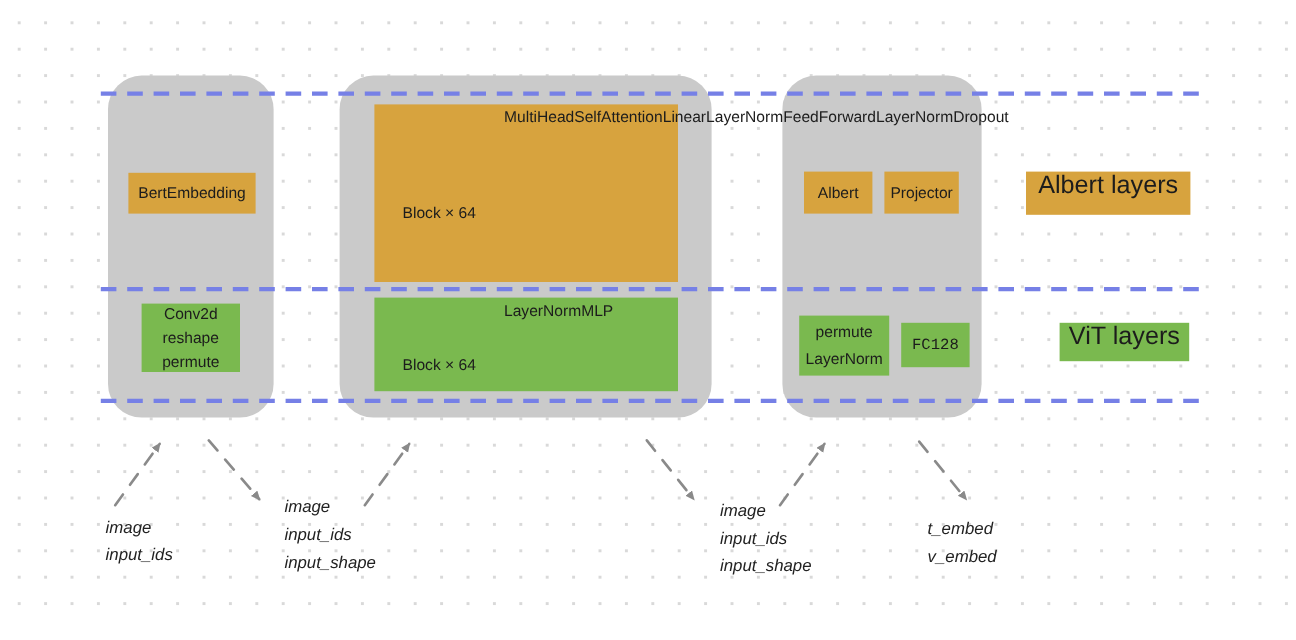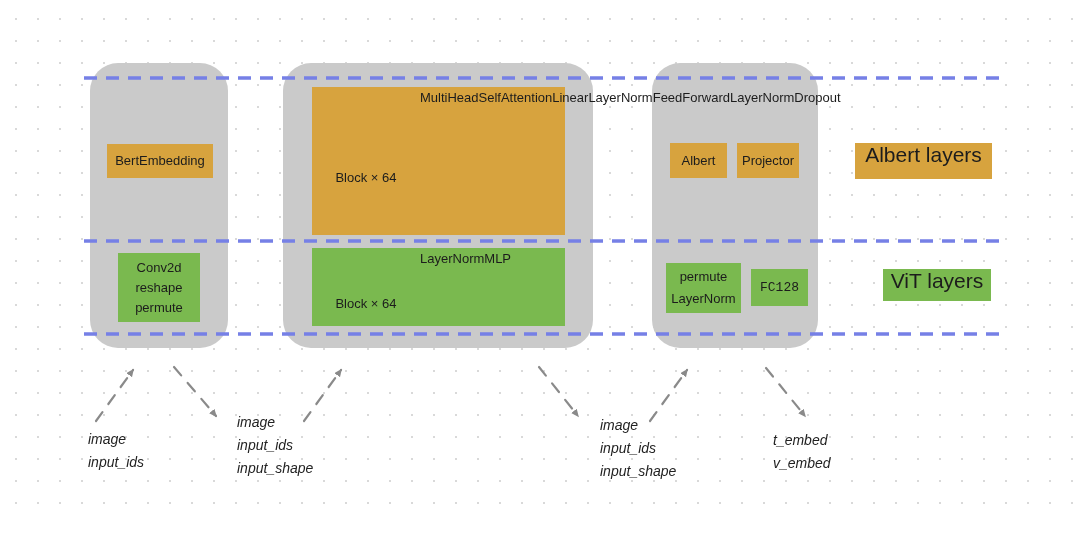--- a/index.html
+++ b/index.html
@@ -40,21 +40,21 @@
     flex-direction: column;
     font-size: 13px;
     line-height: 20px;
     text-align: center;
     z-index: 2;
   }
   .albert-bg { background: var(--albert); }
   .vit-bg    { background: var(--vit); }
 
   .box.bert        { left: 107px; top: 144px; width: 106px; height: 34px; }
-  .box.conv        { left: 118px; top: 253px; width: 82px;  height: 69px; }
+  .box.conv        { left: 118px; top: 253px; width: 82px;  height: 57px; }
   .box.pooler      { left: 670px; top: 143px; width: 57px;  height: 35px; }
   .box.projector   { left: 737px; top: 143px; width: 62px;  height: 35px; }
   .box.perm-norm   { left: 666px; top: 263px; width: 75px;  height: 50px; line-height: 22px; }
   .box.fc          { left: 751px; top: 269px; width: 57px;  height: 37px; font-family: Liberation Mono, monospace; }
 
   .block-box {
     position: absolute;
     left: 312px; width: 253px;
     display: flex;
     z-index: 2;

